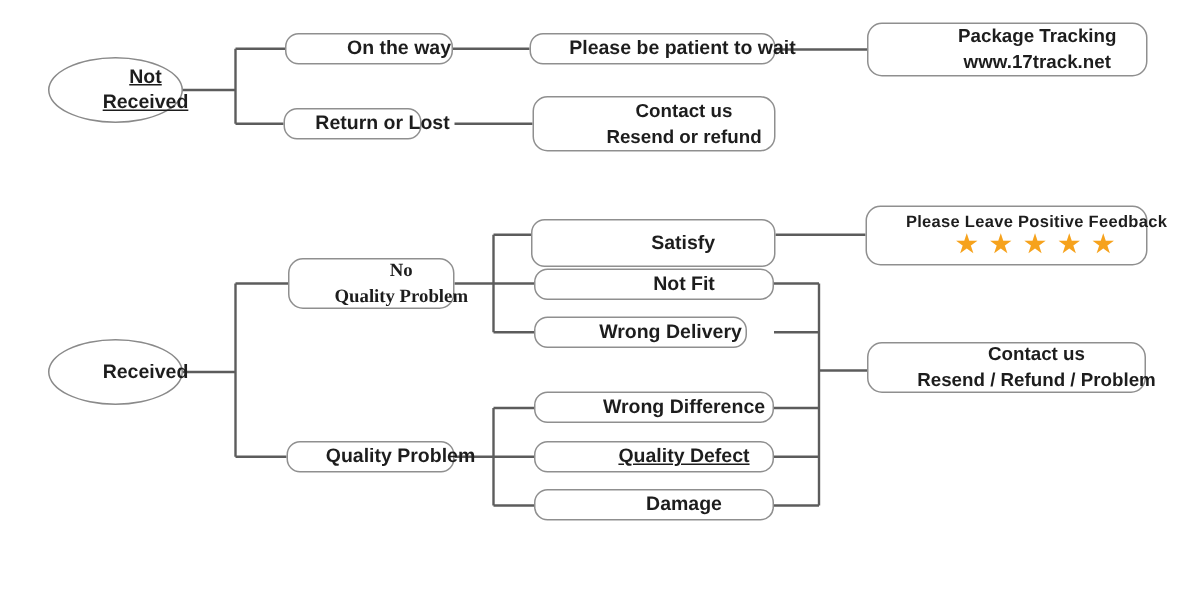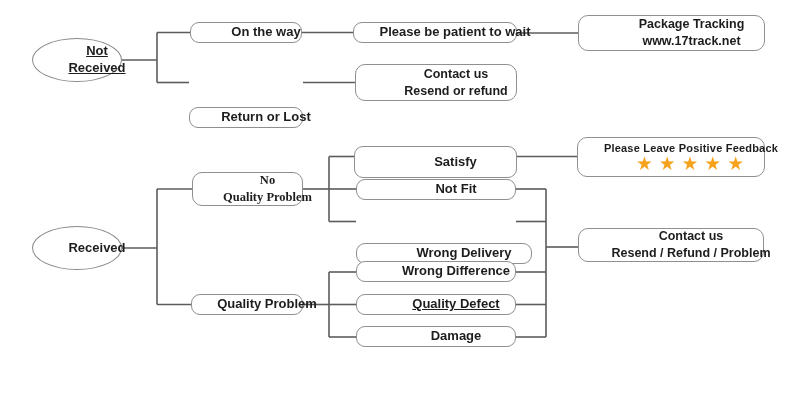--- a/index.html
+++ b/index.html
@@ -120,21 +120,21 @@
 
   <div class="node box" style="left:353px; top:22px; width:164px; height:21px;">
     <span>Please be patient to wait</span>
   </div>
 
   <div class="node box two-line" style="left:578px; top:15px; width:187px; height:36px;">
     <span class="line">Package Tracking</span>
     <span class="line">www.17track.net</span>
   </div>
 
-  <div class="node box" style="left:189px; top:72px; width:114px; height:21px;margin-top:35px;">
+  <div class="node box" style="left:189px; top:72px; width:92px; height:21px;">
     <span>Return or Lost</span>
   </div>
 
   <div class="node box two-line" style="left:355px; top:64px; width:162px; height:37px;">
     <span class="line">Contact us</span>
     <span class="line">Resend or refund</span>
   </div>
 
   <div class="node ellipse" style="left:32px; top:226px; width:90px; height:44px;">
     <span>Received</span>
@@ -155,21 +155,21 @@
 
   <div class="node box two-line" style="left:577px; top:137px; width:188px; height:40px;">
     <span class="fb-title">Please Leave Positive Feedback</span>
     <span class="fb-stars">★ ★ ★ ★ ★</span>
   </div>
 
   <div class="node box" style="left:356px; top:179px; width:160px; height:21px;">
     <span>Not Fit</span>
   </div>
 
-  <div class="node box" style="left:356px; top:211px; width:176px; height:21px;margin-top:32px;">
+  <div class="node box" style="left:356px; top:211px; width:142px; height:21px;">
     <span>Wrong Delivery</span>
   </div>
 
   <div class="node box" style="left:356px; top:261px; width:160px; height:21px;">
     <span>Wrong Difference</span>
   </div>
 
   <div class="node box" style="left:356px; top:294px; width:160px; height:21px;text-decoration:underline;">
     <span>Quality Defect</span>
   </div>

